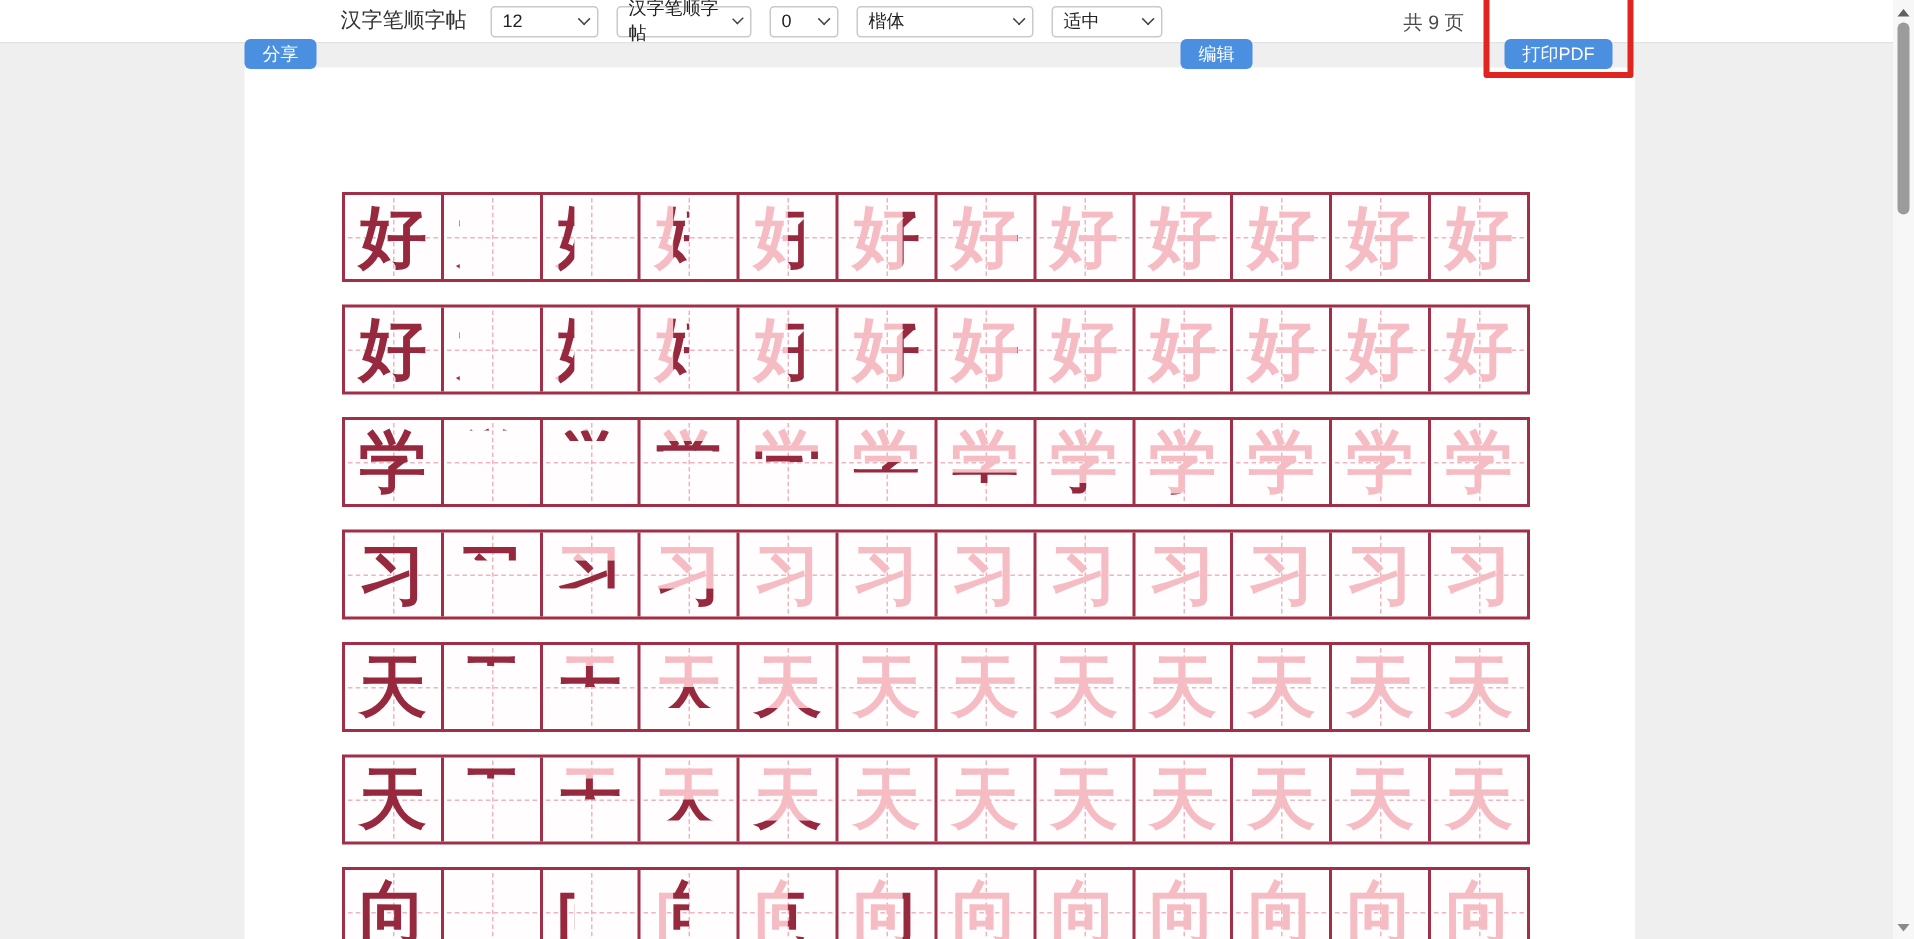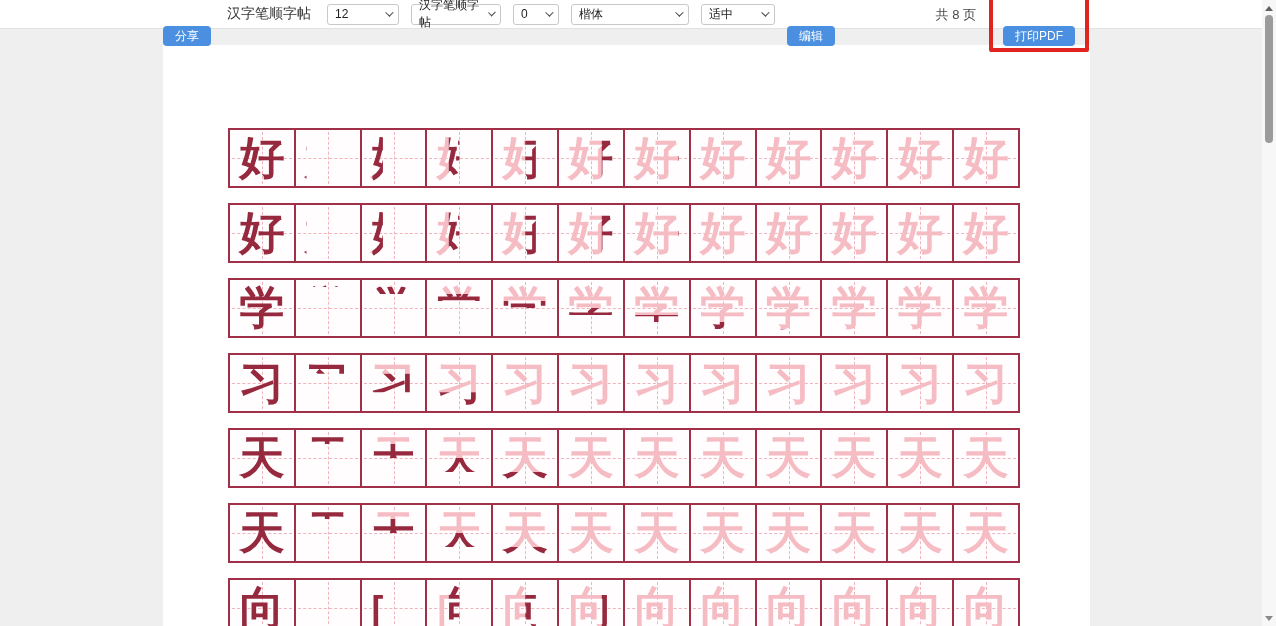--- a/index.html
+++ b/index.html
@@ -89,21 +89,21 @@
     <i class="chevron"></i>
   </div>
   <div class="select sel-spacing">
     <span>适中</span>
     <i class="chevron"></i>
   </div>
 
   <button class="btn-blue">编辑</button>
 
   <div class="toolbar-right">
-    <span class="page-count">共 8 页</span>
+    <span class="page-count">共 9 页</span>
     <div class="annotation-box">
       <button class="btn-blue">打印PDF</button>
     </div>
   </div>
 </div>
 
 <div class="page">
   <div class="grid">
       <div class="grid-row">
         <div class="cell">

